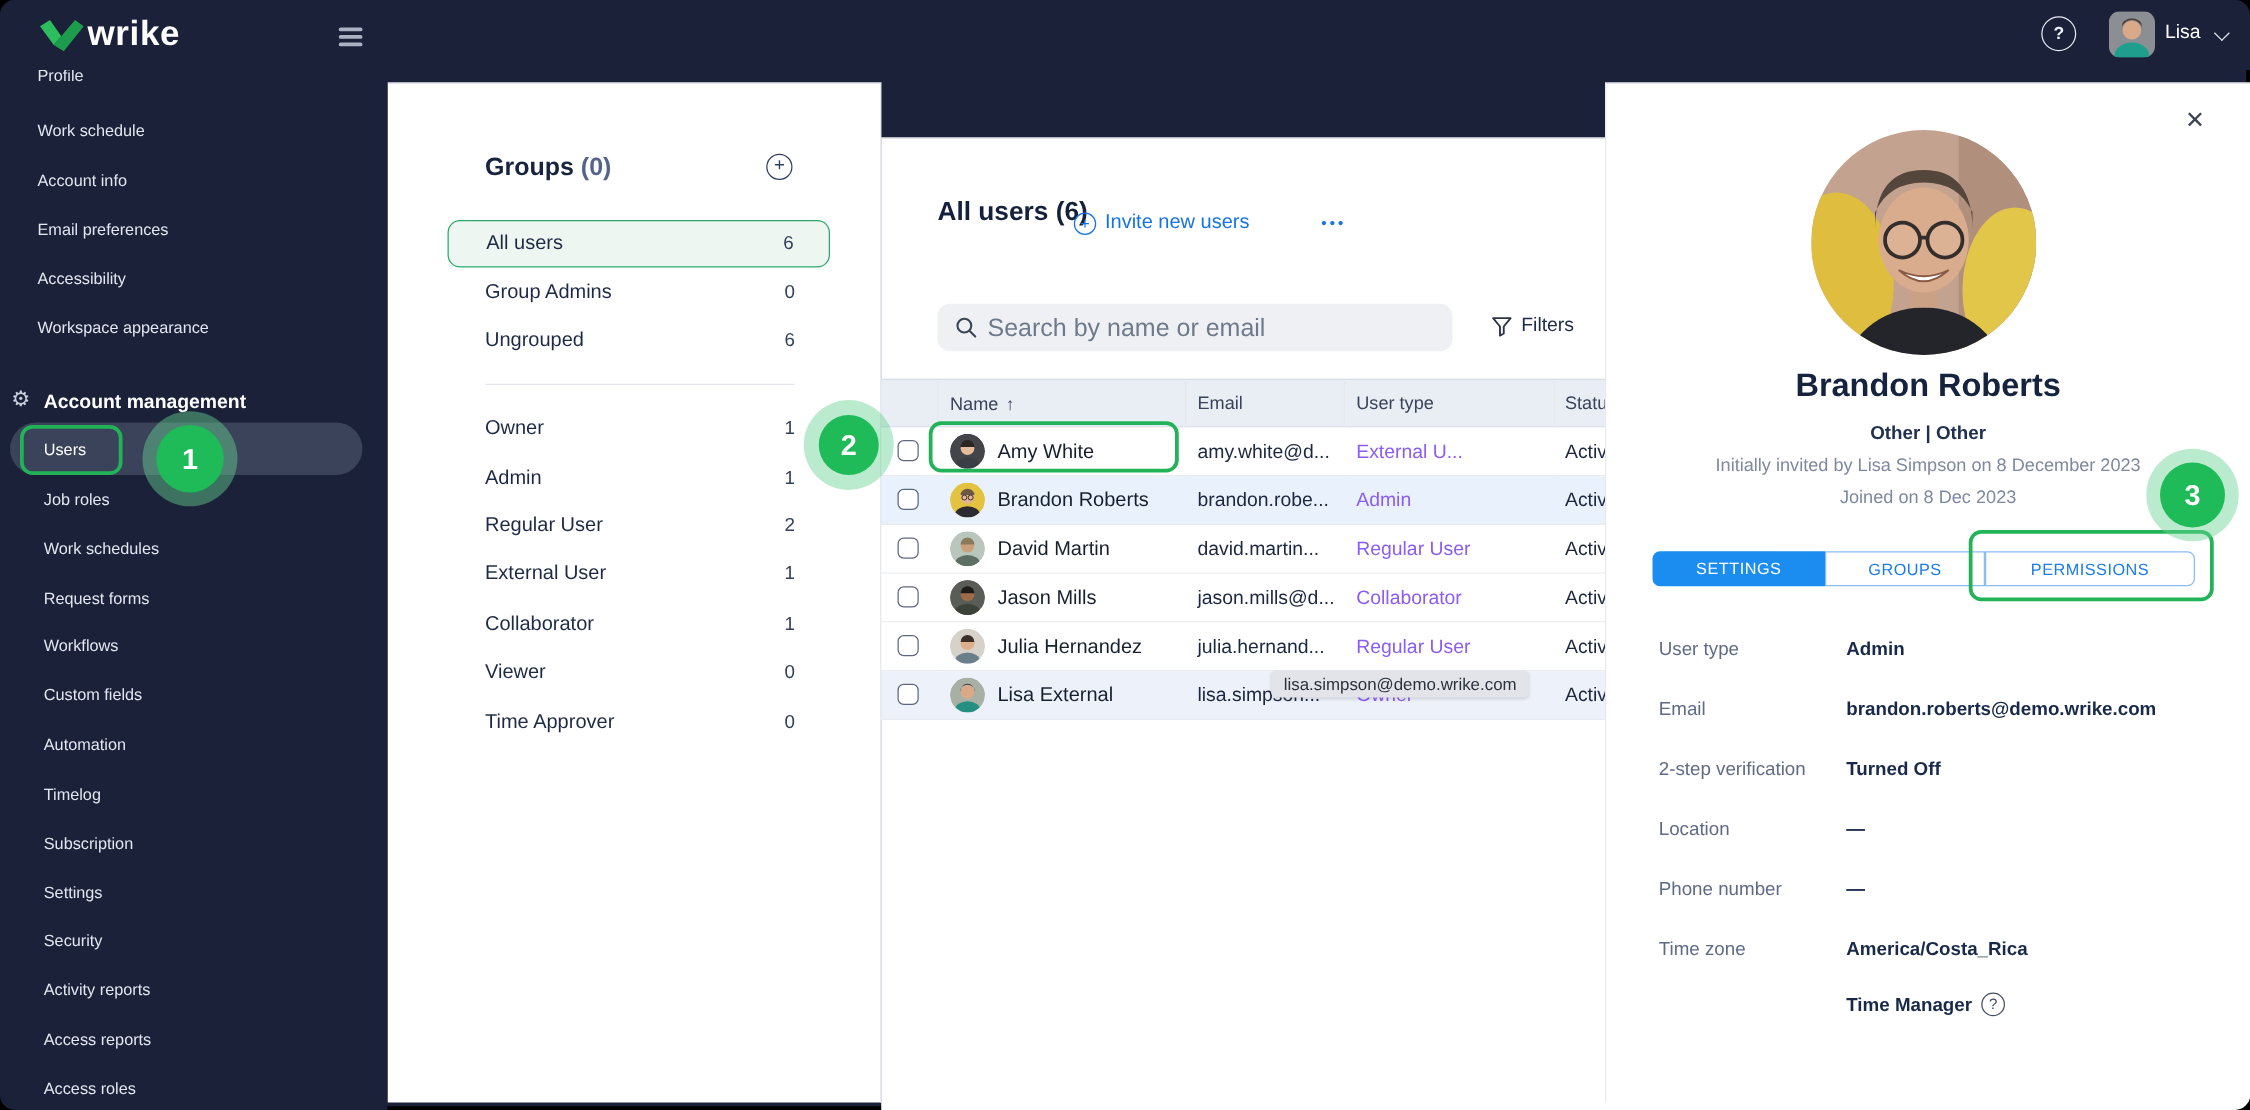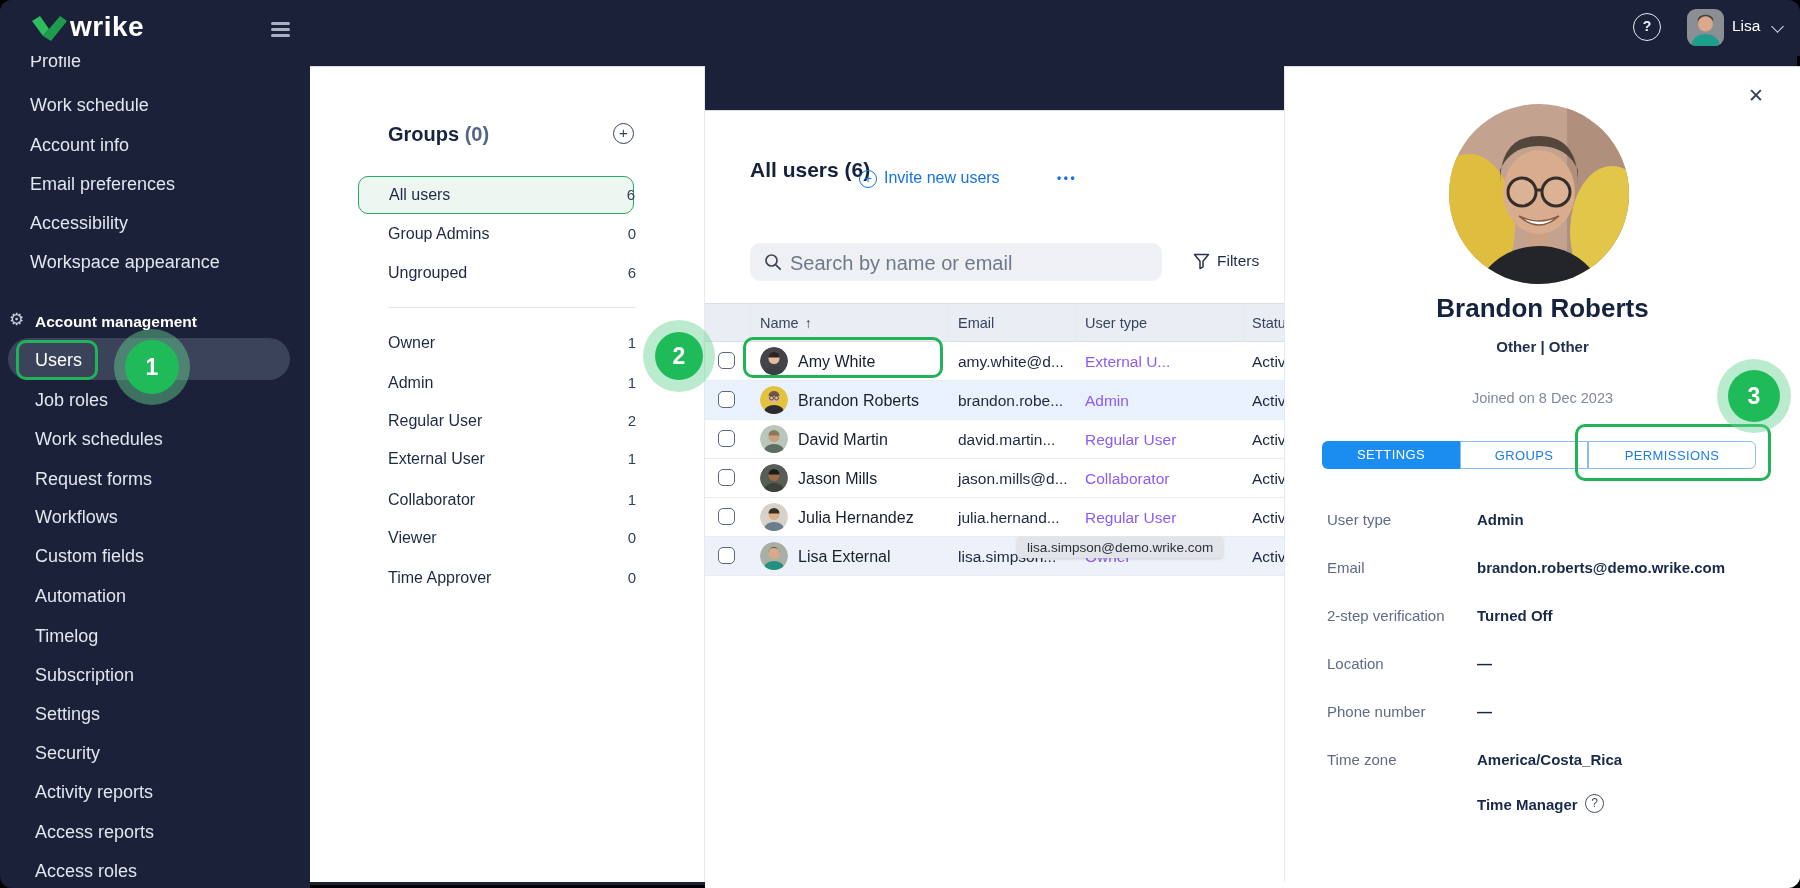--- a/index.html
+++ b/index.html
@@ -14,39 +14,39 @@
   .hamburger span{display:block;width:19px;height:2.5px;background:#a9b1c3;border-radius:2px;margin-bottom:3.5px;}
   .help-circle{position:absolute;left:1633px;top:13px;width:28px;height:28px;border:1.6px solid #e7ebf3;
     border-radius:50%;box-sizing:border-box;color:#eef1f7;font-size:14px;text-align:center;line-height:25px;font-weight:bold;}
   .help-circle::before{content:"?";}
   .tb-user{position:absolute;left:1732px;top:17px;color:#fff;font-size:15.5px;}
   .chev-down{position:absolute;left:1773px;top:22px;width:8px;height:8px;border-right:1.8px solid #dfe4ee;
     border-bottom:1.8px solid #dfe4ee;transform:rotate(45deg);}
 
   
   .sidebar{position:absolute;left:0;top:0;width:310px;height:888px;background:#1a2138;z-index:5;}
-  .side-item{position:absolute;left:30px;height:28px;line-height:28px;color:#e2e6ef;font-size:18px;white-space:nowrap;cursor:pointer;}
+  .side-item{position:absolute;left:30px;height:28px;line-height:28px;color:#e2e6ef;font-size:13px;white-space:nowrap;cursor:pointer;}
   .side-sec{position:absolute;left:35px;height:28px;line-height:28px;color:#fff;font-size:15.5px;font-weight:bold;white-space:nowrap;}
   .gear-ic{position:absolute;left:9px;top:309px;color:#c8cfde;font-size:17px;}
   .gear-ic::before{content:"⚙";}
   .users-pill{position:absolute;left:8px;top:338px;width:282px;height:42px;background:#3a4359;border-radius:21px;}
 
   
   .panel{position:absolute;top:66px;background:#fff;border-top:1px solid #d9dce3;box-sizing:border-box;}
   .p-groups{left:310px;width:395px;height:816px;border-right:1px solid #e7e9ee;z-index:4;}
   .p-users{left:705px;width:1095px;height:816px;z-index:4;margin-top:44px;}
   .p-detail{left:1284px;width:516px;height:816px;border-left:1px solid #e7e9ee;z-index:6;}
 
   
   .g-title{position:absolute;left:78px;top:56px;font-size:20px;font-weight:bold;color:#17233f;}
   .g-count{color:#55658a;}
   .plus-circle{position:absolute;width:21px;height:21px;border:1.6px solid #33415c;border-radius:50%;
     box-sizing:border-box;color:#33415c;font-size:15px;line-height:17px;text-align:center;cursor:pointer;}
   .plus-circle::before{content:"+";}
-  .g-sel{position:absolute;left:48px;top:109px;width:276px;height:38px;background:#eef6f1;
+  .g-sel{position:absolute;left:48px;top:109px;width:306px;height:38px;background:#eef6f1;
     border:1.5px solid #2aa868;border-radius:10px;box-sizing:border-box;cursor:pointer;}
   .g-row-label{position:absolute;left:78px;font-size:16px;color:#1e2a45;height:26px;line-height:26px;cursor:pointer;}
   .g-row-count{position:absolute;left:250px;width:76px;text-align:right;font-size:15px;color:#33415c;height:26px;line-height:26px;}
   .g-div{position:absolute;left:78px;top:240px;width:248px;height:1px;background:#e3e6ec;}
 
   
   .u-title{position:absolute;left:45px;top:47px;font-size:21px;font-weight:bold;color:#14203c;}
   .invite{position:absolute;left:179px;top:58px;color:#1673e6;font-size:16px;cursor:pointer;}
   .invite-plus{position:absolute;left:0;top:1px;width:18px;height:18px;border:1.5px solid #1673e6;border-radius:50%;
     box-sizing:border-box;text-align:center;line-height:15px;font-size:13px;}
@@ -301,20 +301,21 @@
         <path d="M51,80 Q51,32 90,32 Q129,32 129,80 L129,66 Q118,42 90,42 Q62,42 51,66 Z" fill="#55463c"></path>
         <circle cx="73" cy="88" r="14" fill="rgba(255,255,255,0.08)" stroke="#332e2b" stroke-width="3"></circle>
         <circle cx="107" cy="88" r="14" fill="rgba(255,255,255,0.08)" stroke="#332e2b" stroke-width="3"></circle>
         <line x1="87" y1="86" x2="93" y2="86" stroke="#332e2b" stroke-width="3"></line>
         <path d="M70,112 Q90,130 110,112 Q90,122 70,112" fill="#fff" stroke="#8a5a44" stroke-width="1.5"></path>
       </svg>
     </div>
 
     <div class="d-name">Brandon Roberts</div>
     <div class="d-sub">Other | Other</div>
+    <div class="d-line" style="top:298px">Initially invited by Lisa Simpson on 8 December 2023</div>
     <div class="d-line" style="top:323px">Joined on 8 Dec 2023</div>
 
     <div class="tabs">
       <div class="tab tab-active" style="width:138px">SETTINGS</div>
       <div class="tab tab-idle" style="width:128px">GROUPS</div>
       <div class="tab tab-idle" style="width:168px;border-radius:0 6px 6px 0">PERMISSIONS</div>
     </div>
 
     <div class="f-label" style="top:440px">User type</div>
     <div class="f-value" style="top:440px">Admin</div>

